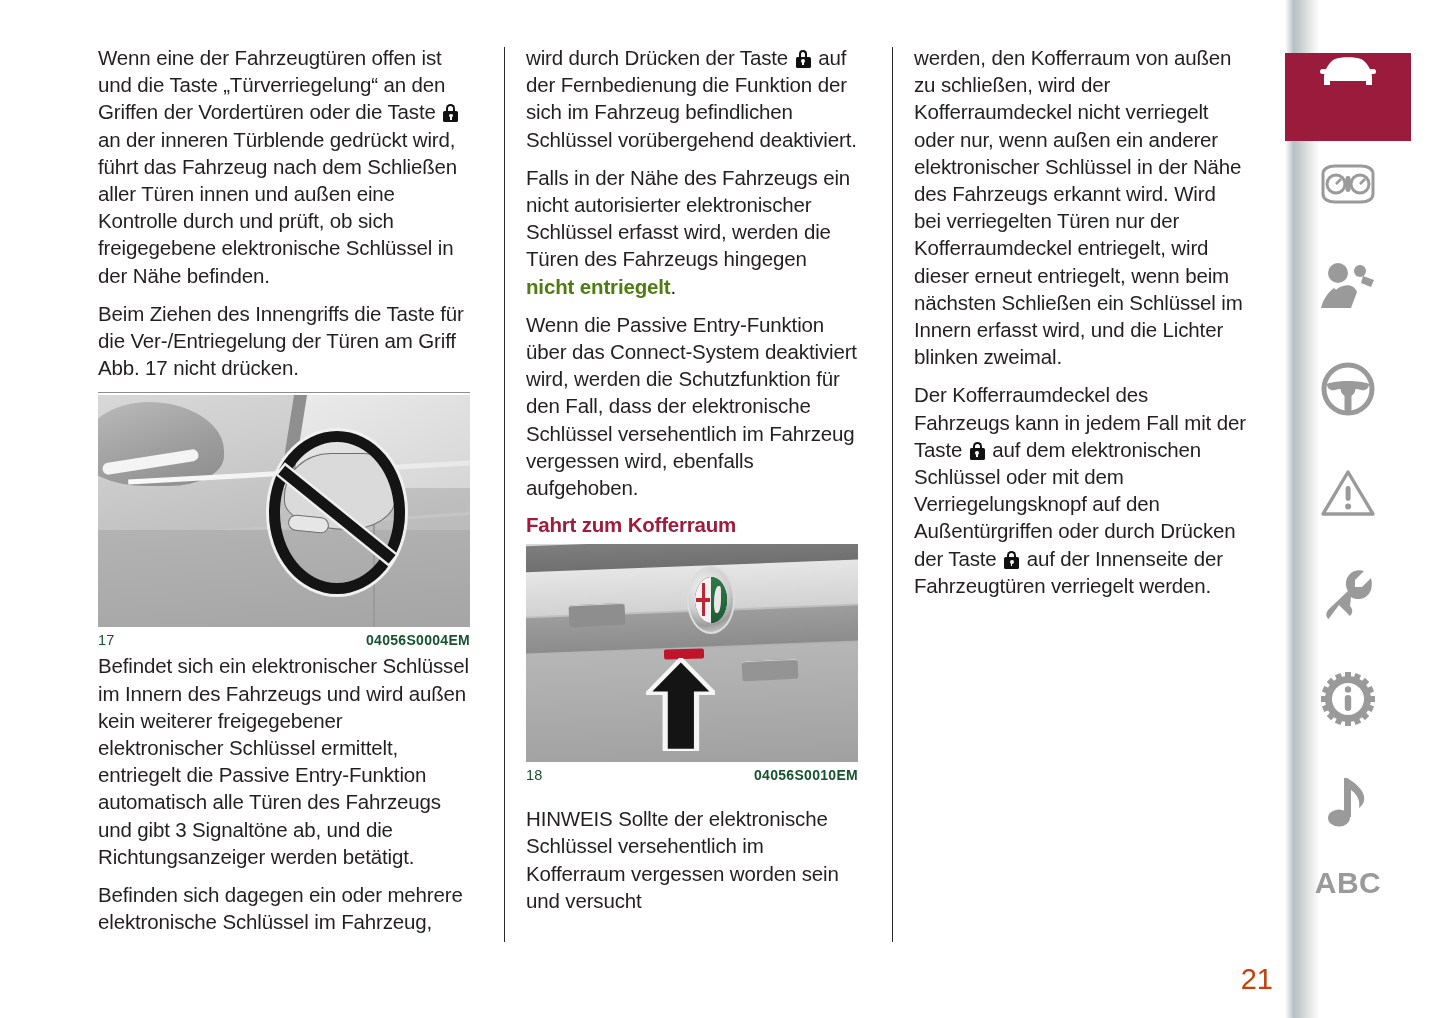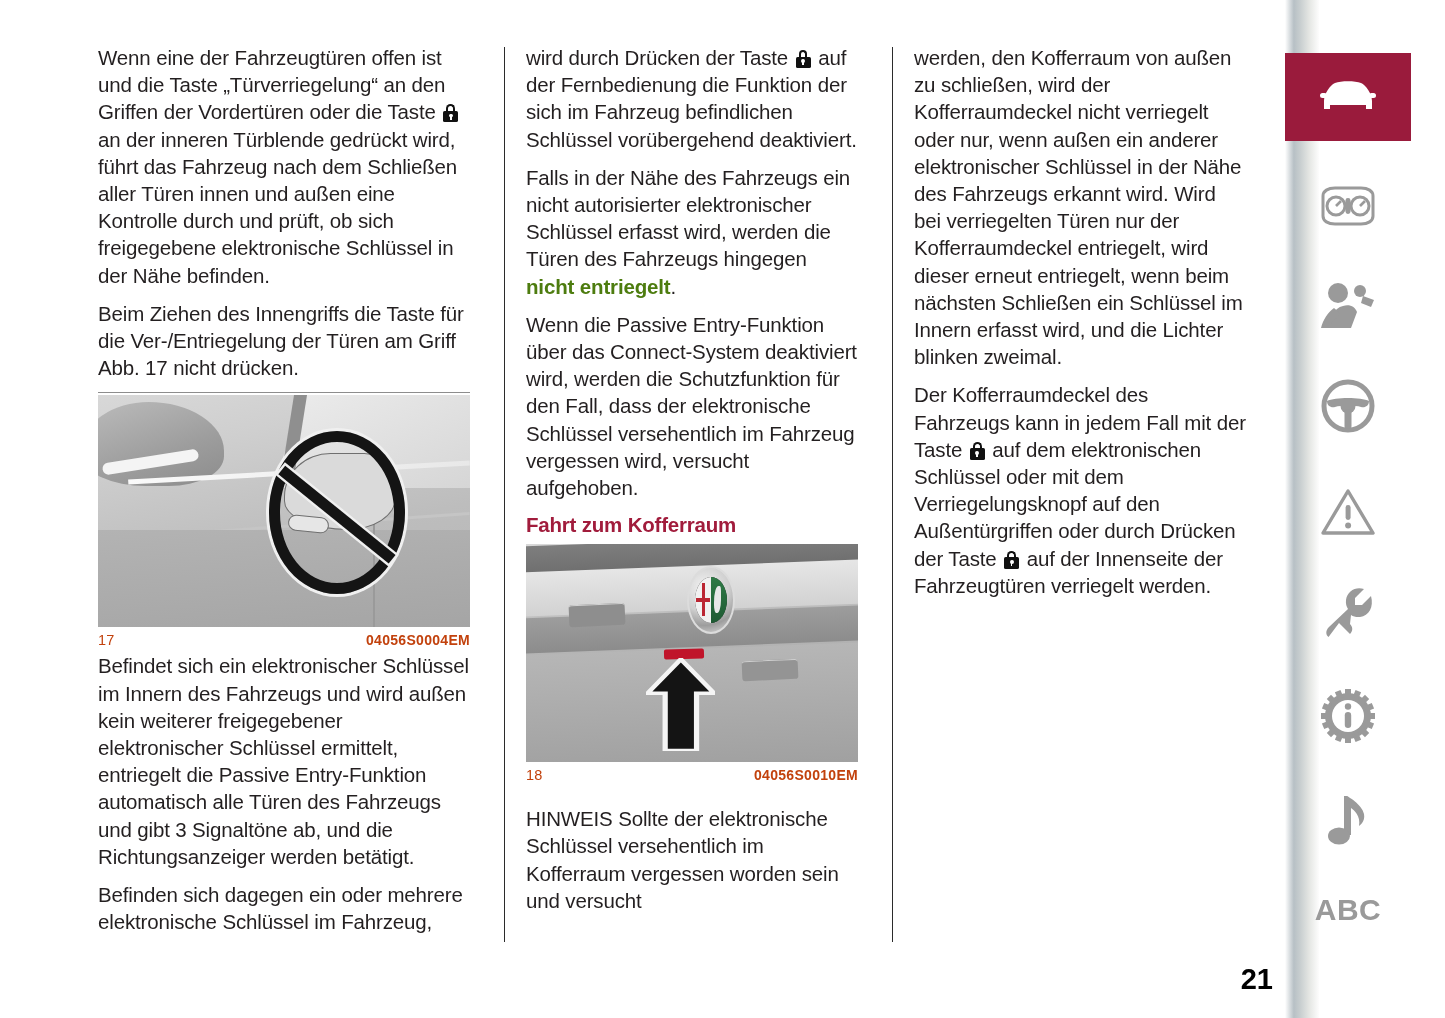--- a/index.html
+++ b/index.html
@@ -107,21 +107,21 @@
     position: relative;
     overflow: hidden;
     background: #c9c9c9;
   }
   .fig-caption {
     display: flex;
     justify-content: space-between;
     align-items: baseline;
     margin-top: 5px;
     font-size: 14.5px;
-    color: #c2410c;
+    color: #14532d;
   }
   .fig-num { font-weight: 400; letter-spacing: 0.3px; }
   .fig-code { font-weight: bold; letter-spacing: 0.3px; font-size: 14px; }
 
   
   .fig17 { height: 232px; }
   .fig17 .sky {
     position: absolute; left:0; top:0; width:100%; height:100%;
     background: linear-gradient(168deg,#d8d8d8 0%,#cfcfcf 22%,#c6c6c6 40%,#bdbdbd 60%,#b5b5b5 100%);
   }
@@ -286,34 +286,34 @@
   }
   .sb-col {
     position:absolute; left:34px; top:0;
     width:126px; height:1018px;
     background:#ffffff;
   }
   .sb-item {
     position:absolute;
     left: 0; width: 126px;
     height: 88px;
-    display:flex; align-items:center; justify-content:center;
+    display:flex; justify-content:center;
   }
   .sb-item.active { background:#9a1b3c; }
   .sb-icon svg { display:block; }
   .abc-text {
     font-size: 30px; font-weight: bold;
     color:#9a9a9a; letter-spacing:0.5px;
     font-family:"Liberation Sans", sans-serif;
   }
   .page-number {
     position:absolute;
     right: 172px; bottom: 22px;
-    font-size: 29px; font-weight: bold;
-    color:#000000;
+    font-size: 29px; font-weight: normal;
+    color:#c2410c;
     font-family:"Liberation Sans", sans-serif;
   }
 </style>
 </head>
 <body>
 
 <div class="page">
 
   <div class="content">
 
@@ -365,21 +365,21 @@
 
       <p class="para">
         <span>wird durch Drücken der Taste </span><span class="lock"><span class="shackle"></span><span class="body"></span><span class="hole"></span><span class="hole2"></span></span><span> auf der Fernbedienung die Funktion der sich im Fahrzeug befindlichen Schlüssel vorübergehend deaktiviert.</span>
       </p>
 
       <p class="para">
         <span>Falls in der Nähe des Fahrzeugs ein nicht autorisierter elektronischer Schlüssel erfasst wird, werden die Türen des Fahrzeugs hingegen </span><span class="bold">nicht entriegelt</span><span>.</span>
       </p>
 
       <p class="para">
-        <span>Wenn die Passive Entry-Funktion über das Connect-System deaktiviert wird, werden die Schutzfunktion für den Fall, dass der elektronische Schlüssel versehentlich im Fahrzeug vergessen wird, versucht aufgehoben.</span>
+        <span>Wenn die Passive Entry-Funktion über das Connect-System deaktiviert wird, werden die Schutzfunktion für den Fall, dass der elektronische Schlüssel versehentlich im Fahrzeug vergessen wird, ebenfalls aufgehoben.</span>
       </p>
 
       <h3 class="section-head">Fahrt zum Kofferraum</h3>
 
 
       <div class="figure">
         <div class="fig-img fig18">
           <div class="bg"></div>
           <div class="glassband"></div>
           <div class="lidtop"></div>

